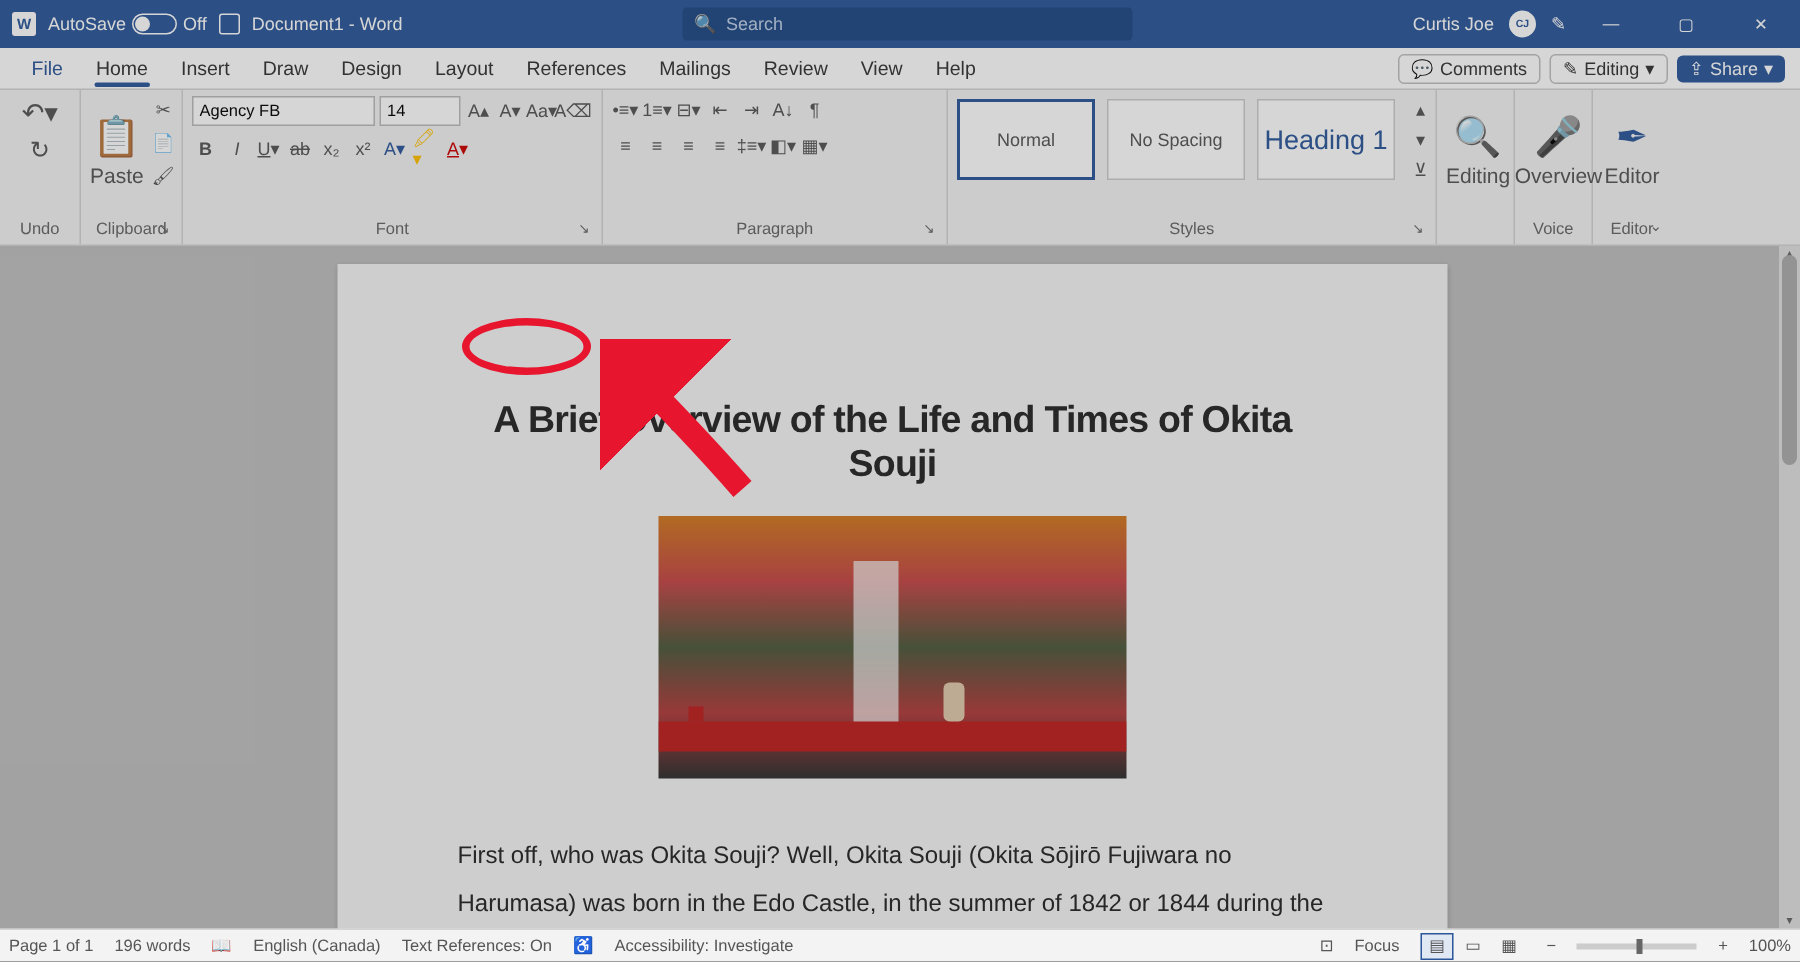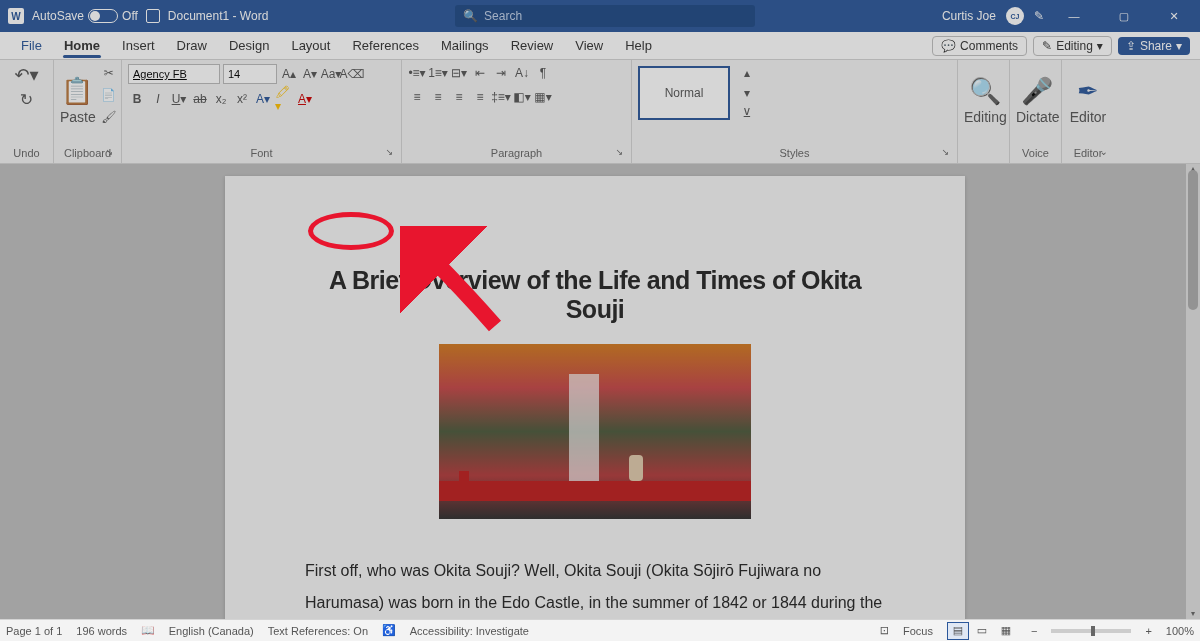--- a/index.html
+++ b/index.html
@@ -17,39 +17,39 @@
 .search-box { width: 300px; height: 22px; background: #1e4985; border-radius: 3px; display: flex; align-items: center; padding: 0 8px; gap: 6px; color: #c0d0e8; }
 .search-glyph { font-size: 12px; }
 .titlebar .right { display: flex; align-items: center; gap: 10px; padding-right: 6px; }
 .user-badge { width: 18px; height: 18px; background: #fff; border-radius: 50%; display: flex; align-items: center; justify-content: center; font-size: 7px; color: #2b579a; font-weight: bold; }
 .winbtn { width: 40px; height: 32px; display: flex; align-items: center; justify-content: center; font-size: 11px; }
 
 
 .tabbar { height: 28px; background: #fff; display: flex; align-items: center; padding: 0 10px; font-size: 13px; color: #333; border-bottom: 1px solid #d4d4d4; }
 .tab { padding: 0 11px; height: 28px; display: flex; align-items: center; cursor: pointer; position: relative; }
 .tab.file { color: #2b579a; font-weight: 400; }
-.tab.active { font-weight: 700; }
+.tab.active { font-weight: 400; }
 .tab.active::after { content: ''; position: absolute; bottom: 2px; left: 10px; right: 10px; height: 3px; background: #2b579a; border-radius: 2px; }
 .tabbar .spacer { flex: 1; }
 .tabright { display: flex; gap: 6px; align-items: center; }
 .btn-capsule { border: 1px solid #c0c0c0; border-radius: 4px; padding: 2px 8px; font-size: 12px; display: flex; align-items: center; gap: 4px; }
 .share-btn { background: #2b579a; color: #fff; border: none; }
 
 
 .ribbon { height: 104px; background: #f3f3f3; border-bottom: 1px solid #d4d4d4; display: flex; font-size: 11px; color: #555; }
 .group { border-right: 1px solid #d4d4d4; display: flex; flex-direction: column; padding: 4px 6px 2px; }
 .group-body { flex: 1; display: flex; align-items: flex-start; gap: 4px; }
 .group-label { text-align: center; font-size: 11px; color: #666; padding: 2px 0; position: relative; }
 .group-label .launcher { position: absolute; right: 2px; top: 2px; font-size: 9px; }
 .big-btn { display: flex; flex-direction: column; align-items: center; justify-content: center; width: 46px; height: 72px; gap: 2px; }
 .big-btn .icon { font-size: 26px; color: #2b579a; }
 .big-btn .lbl { font-size: 14px; }
 .undo-stack { display: flex; flex-direction: column; gap: 4px; align-items: center; width: 42px; }
 .fontbox { border: 1px solid #bbb; background: #fff; height: 20px; font-size: 11px; padding: 0 4px; }
-.font-name { width: 92px; text-decoration: underline; }
+.font-name { width: 122px; }
 .font-size { width: 54px; }
 .row { display: flex; gap: 3px; align-items: center; }
 .icon-sm { width: 18px; height: 18px; display: flex; align-items: center; justify-content: center; font-size: 12px; color: #555; }
 .styles-row { display: flex; gap: 8px; align-items: center; }
 .style-tile { border: 1px solid #ccc; background: #fff; width: 92px; height: 54px; display: flex; align-items: center; justify-content: center; font-size: 12px; }
 .style-tile.normal { border: 2px solid #2b579a; }
 .style-tile.heading1 { color: #2b579a; font-size: 18px; }
 .collapse-arrow { position: absolute; right: 6px; bottom: 6px; font-size: 10px; color: #666; }
 
 
@@ -209,20 +209,22 @@
         <span class="icon-sm">◧▾</span>
         <span class="icon-sm">▦▾</span>
       </div>
     </div>
     <div class="group-label"><span>Paragraph</span><span class="launcher">↘</span></div>
   </div>
   <div class="group" style="width:326px;">
     <div class="group-body">
       <div class="styles-row">
         <div class="style-tile normal">Normal</div>
+        <div class="style-tile">No Spacing</div>
+        <div class="style-tile heading1">Heading 1</div>
         <div style="display:flex;flex-direction:column;gap:2px;">
           <span class="icon-sm">▴</span>
           <span class="icon-sm">▾</span>
           <span class="icon-sm">⊻</span>
         </div>
       </div>
     </div>
     <div class="group-label"><span>Styles</span><span class="launcher">↘</span></div>
   </div>
   <div class="group" style="width:52px;">
@@ -231,21 +233,21 @@
       <span class="icon">🔍</span>
       <span class="lbl">Editing</span>
     </div>
       </div>
     <div class="group-label"></div>
   </div>
   <div class="group" style="width:52px;">
     <div class="group-body">
         <div class="big-btn">
       <span class="icon" style="color:#2b579a;">🎤</span>
-      <span class="lbl">Dictate</span>
+      <span class="lbl">Overview</span>
     </div>
       </div>
     <div class="group-label">Voice</div>
   </div>
   <div class="group" style="width:52px;border-right:none;position:relative;">
     <div class="group-body">
         <div class="big-btn">
       <span class="icon" style="color:#2b579a;">✒</span>
       <span class="lbl">Editor</span>
     </div>

